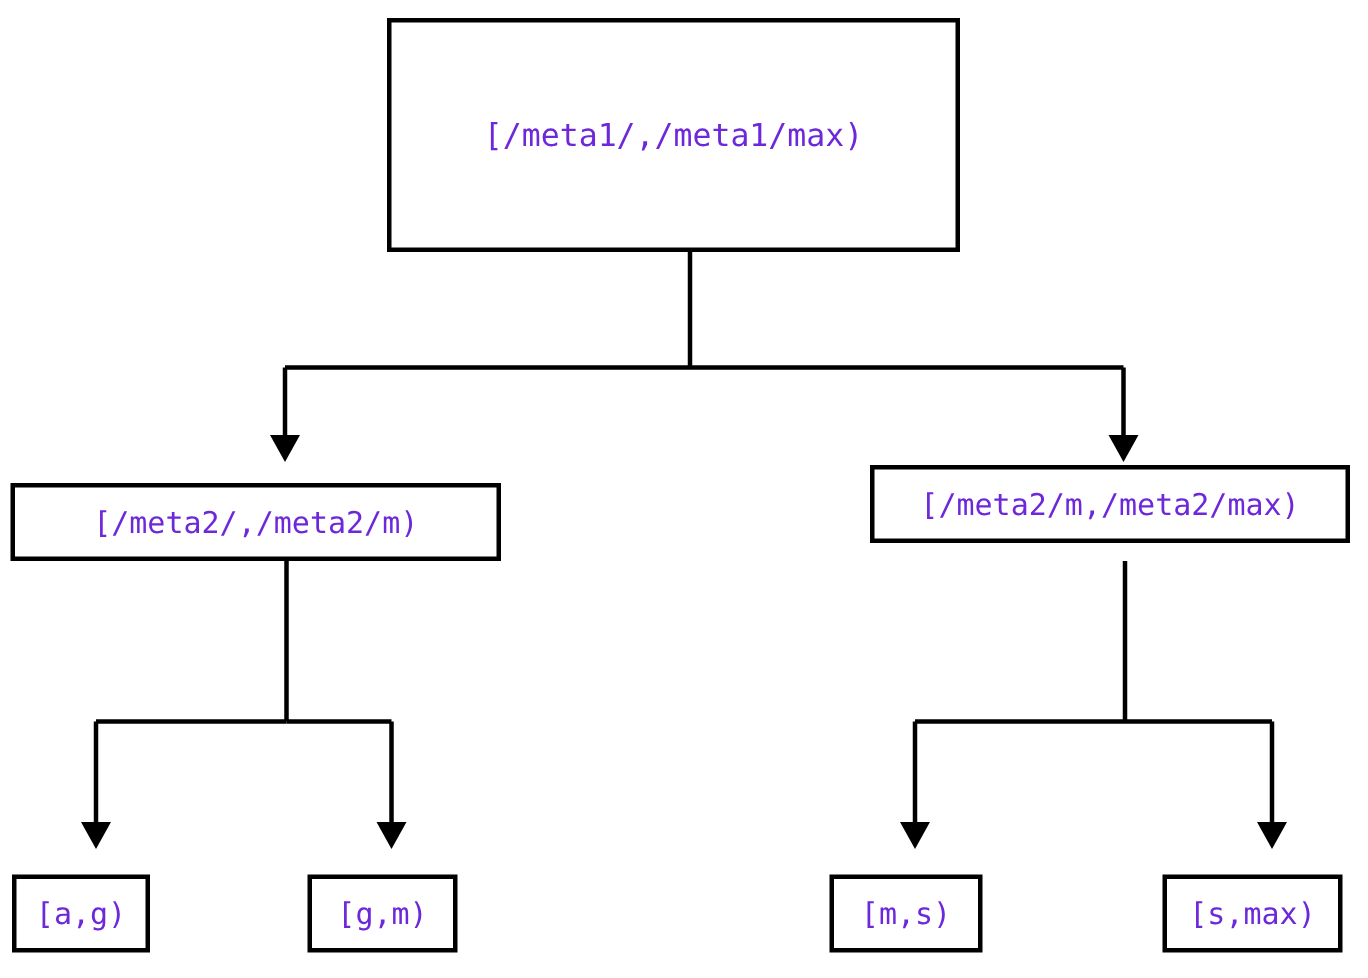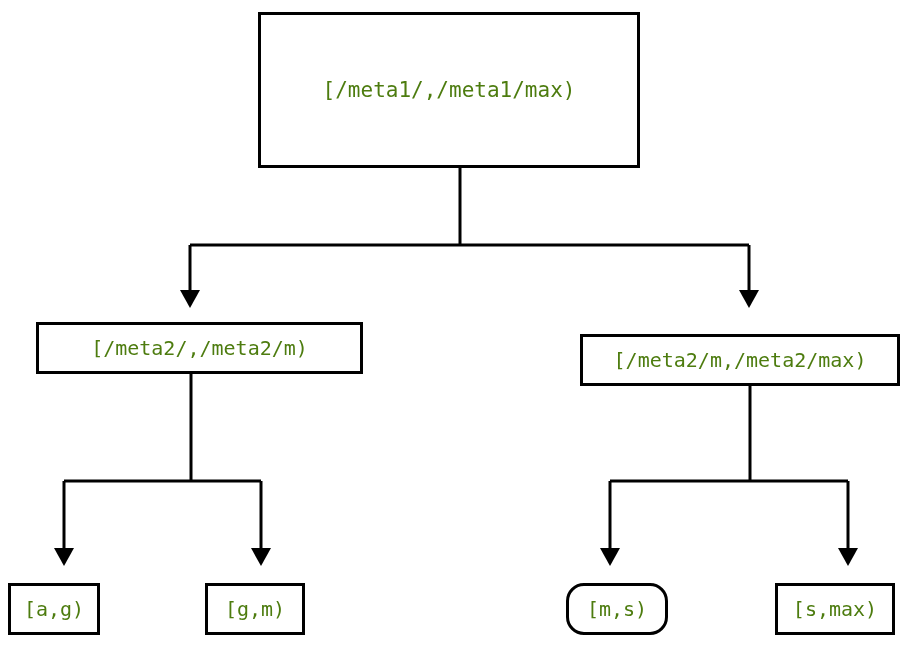--- a/index.html
+++ b/index.html
@@ -32,53 +32,53 @@
     background: #ffffff;
     display: flex;
     align-items: center;
     justify-content: center;
     color: #000000;
     font-family: "DejaVu Sans Mono", monospace;
     white-space: pre;
   }
   .node-label {
     font-family: "DejaVu Sans Mono", monospace;
-    color: #4d7c0f;
+    color: #6d28d9;
     line-height: 1;
     white-space: pre;
   }
   .node-root {
     left: 258px;
     top: 12px;
     width: 382px;
     height: 156px;
   }
   .node-root .node-label { font-size: 21px; }
   .node-mid-left {
-    left: 36px;
+    left: 7px;
     top: 322px;
     width: 327px;
     height: 52px;
   }
   .node-mid-right {
     left: 580px;
-    top: 334px;
+    top: 310px;
     width: 320px;
     height: 52px;
   }
   .node-mid-left .node-label,
   .node-mid-right .node-label { font-size: 20px; }
   .node-leaf {
     top: 583px;
     height: 52px;
   }
   .node-leaf .node-label { font-size: 20px; }
   .node-leaf-1 { left: 8px;   width: 92px; }
   .node-leaf-2 { left: 205px; width: 100px; text-align: center; }
-  .node-leaf-3 { left: 566px; width: 102px; border-radius: 18px; }
+  .node-leaf-3 { left: 553px; width: 102px; }
   .node-leaf-4 { left: 775px; width: 120px; }
 </style>
 </head>
 <body>
 
 <div id="diagram-canvas">
 
   <svg id="edge-layer" viewBox="0 0 912 652" width="912" height="652" xmlns="http://www.w3.org/2000/svg">
 
     <g>

